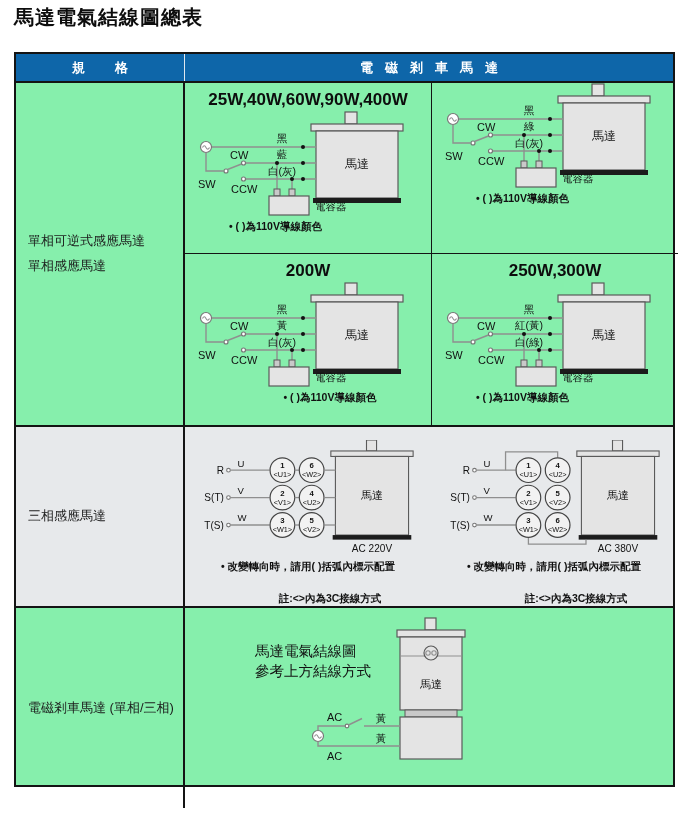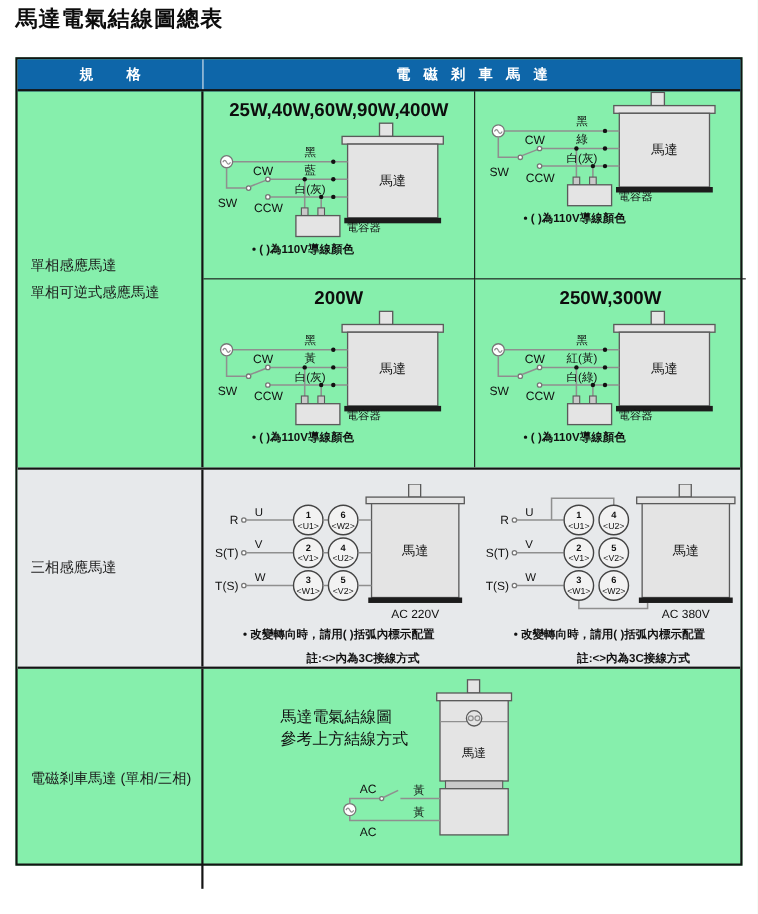--- a/index.html
+++ b/index.html
@@ -32,27 +32,27 @@
   .row3{flex:1;}
   .cell-label{
     width:169px;flex:0 0 169px;border-right:2px solid #141414;box-sizing:border-box;
     display:flex;flex-direction:column;justify-content:center;padding-left:12px;font-size:13px;color:#1a1a1a;
   }
   .cell-label .ln{line-height:1.9;}
   .quad-grid{flex:1;display:grid;grid-template-columns:1fr 1fr;grid-template-rows:1fr 1fr;}
   .quad{box-sizing:border-box;display:flex;flex-direction:column;align-items:center;}
   .quad.q1{border-right:1.5px solid #141414;border-bottom:1.5px solid #141414;}
   .quad.q2{border-bottom:1.5px solid #141414;}
-  .quad.q3{border-right:1.5px solid #141414;}
+  .quad.q3{border-right:1.5px solid #141414;text-align:center;}
   .quad-title{font-size:17px;font-weight:bold;margin:7px 0 1px 0;color:#0d0d0d;}
   .sp-note{width:100%;box-sizing:border-box;padding-left:44px;font-size:10.5px;font-weight:bold;margin-top:1px;color:#111;}
   .tp-area{flex:1;display:flex;}
   .tp-block{width:50%;display:flex;flex-direction:column;align-items:center;padding-top:13px;box-sizing:border-box;}
   .tp-note1{font-size:10.5px;font-weight:bold;margin-top:3px;color:#111;}
-  .tp-note2{font-size:10.5px;font-weight:bold;margin-top:8px;color:#111;padding-left:44px;}
+  .tp-note2{font-size:10.5px;font-weight:bold;margin-top:18px;color:#111;padding-left:44px;}
   .brake-area{flex:1;display:flex;align-items:flex-start;justify-content:flex-end;}
   
   svg{display:block;}
   svg text{fill:#111;font-family:"Liberation Sans","DejaVu Sans",sans-serif;}
   .mfill{fill:#e4e4e4;stroke:#5a5a5a;stroke-width:1.2;}
   .dark{fill:#1c1c1c;stroke:none;}
   .wire{stroke:#8f8f8f;stroke-width:1.4;fill:none;}
   .thin{stroke:#8f8f8f;stroke-width:1.1;fill:none;}
   .contact{fill:#ffffff;stroke:#777;stroke-width:1.2;}
   .dot{fill:#111;stroke:none;}
@@ -74,22 +74,22 @@
 
 <div class="wtable">
 
   <div class="thead">
     <div class="th-spec">規格</div>
     <div class="th-diag">電磁剎車馬達</div>
   </div>
 
   <div class="trow row1">
     <div class="cell-label">
+      <div class="ln">單相可逆式感應馬達</div>
       <div class="ln">單相感應馬達</div>
-      <div class="ln">單相可逆式感應馬達</div>
     </div>
     <div class="quad-grid">
 
       <div class="quad q1">
         <div class="quad-title">25W,40W,60W,90W,400W</div>
         <svg width="246" height="108" viewBox="0 0 246 108">
           <rect class="mfill" x="160" y="1" width="12" height="12"></rect>
           <rect class="mfill" x="126" y="13" width="92" height="7"></rect>
           <rect class="mfill" x="131" y="20" width="82" height="67"></rect>
           <rect class="dark" x="128" y="87" width="88" height="5"></rect>

